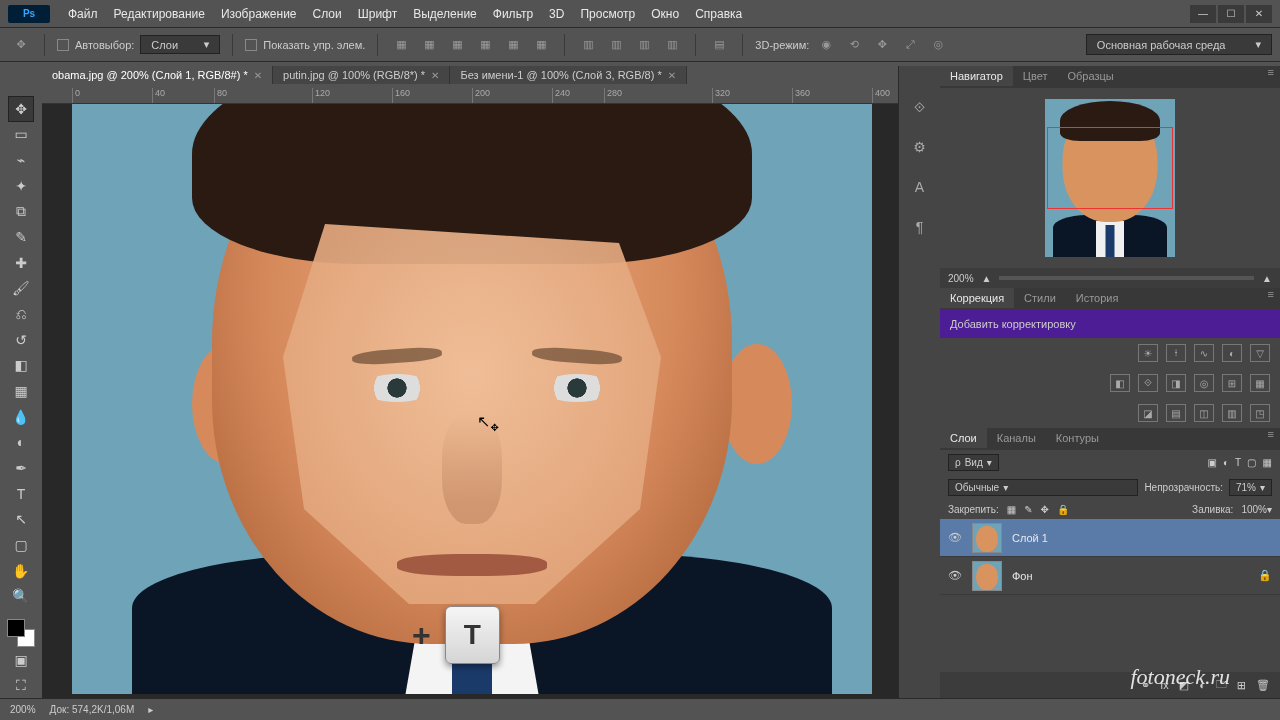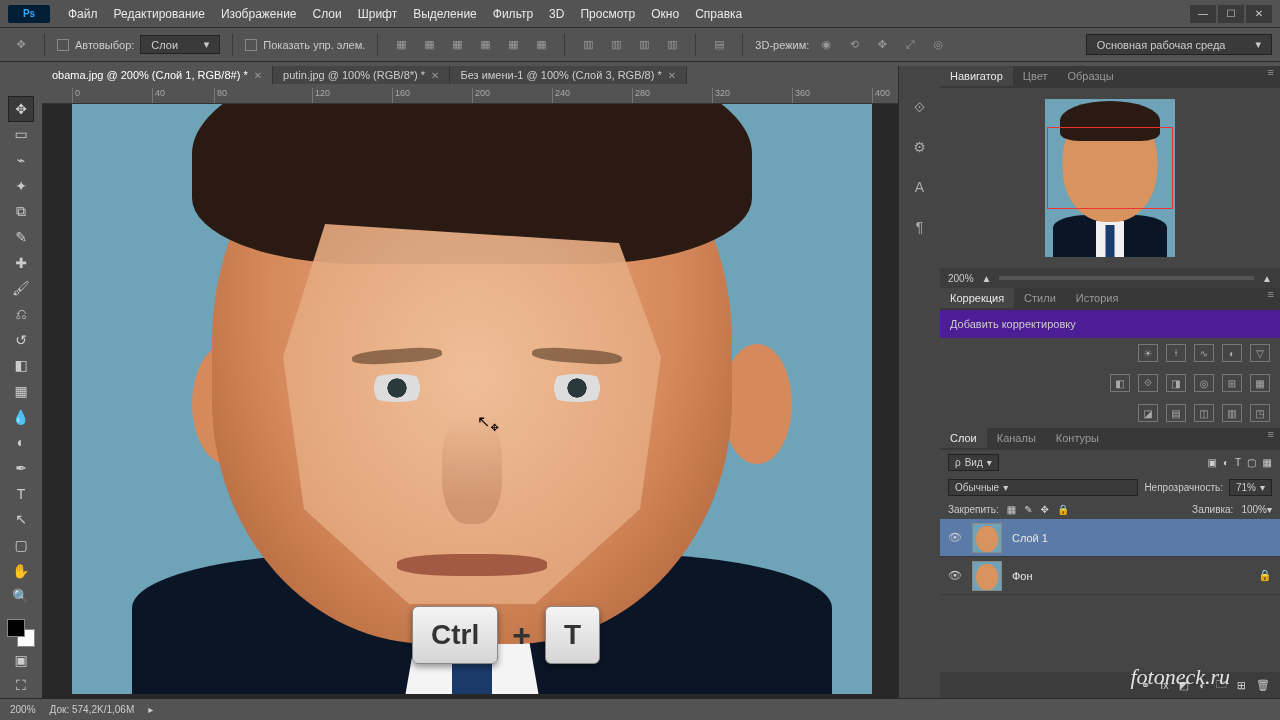--- a/index.html
+++ b/index.html
@@ -194,21 +194,21 @@
 
 <div class="ruler-h">
   <div class="ticks" id="ruler-ticks">
       <div class="tick" style="left: 30px;">0</div>
       <div class="tick" style="left: 110px;">40</div>
       <div class="tick" style="left: 172px;">80</div>
       <div class="tick" style="left: 270px;">120</div>
       <div class="tick" style="left: 350px;">160</div>
       <div class="tick" style="left: 430px;">200</div>
       <div class="tick" style="left: 510px;">240</div>
-      <div class="tick" style="left: 590px;">280</div>
+      <div class="tick" style="left: 562px;">280</div>
       <div class="tick" style="left: 670px;">320</div>
       <div class="tick" style="left: 750px;">360</div>
       <div class="tick" style="left: 830px;">400</div>
     </div>
 </div>
 
 <div class="canvas-area">
   <div class="canvas">
     <div class="portrait">
       <div class="suit"></div>
@@ -221,21 +221,20 @@
       <div class="face-overlay"></div>
       <div class="brow l"></div>
         <div class="brow r"></div>
       <div class="eye l"></div>
         <div class="eye r"></div>
       <div class="nose"></div>
       <div class="mouth"></div>
     </div>
     <div class="cursor">↖<sub style="font-size:10px">✥</sub></div>
     <div class="shortcut">
-      <div class="key">Ctrl</div>
       <div class="plus">+</div>
       <div class="key">T</div>
     </div>
   </div>
 </div>
 
 <div class="sb">
     <div class="thumb"></div>
   </div>
 

